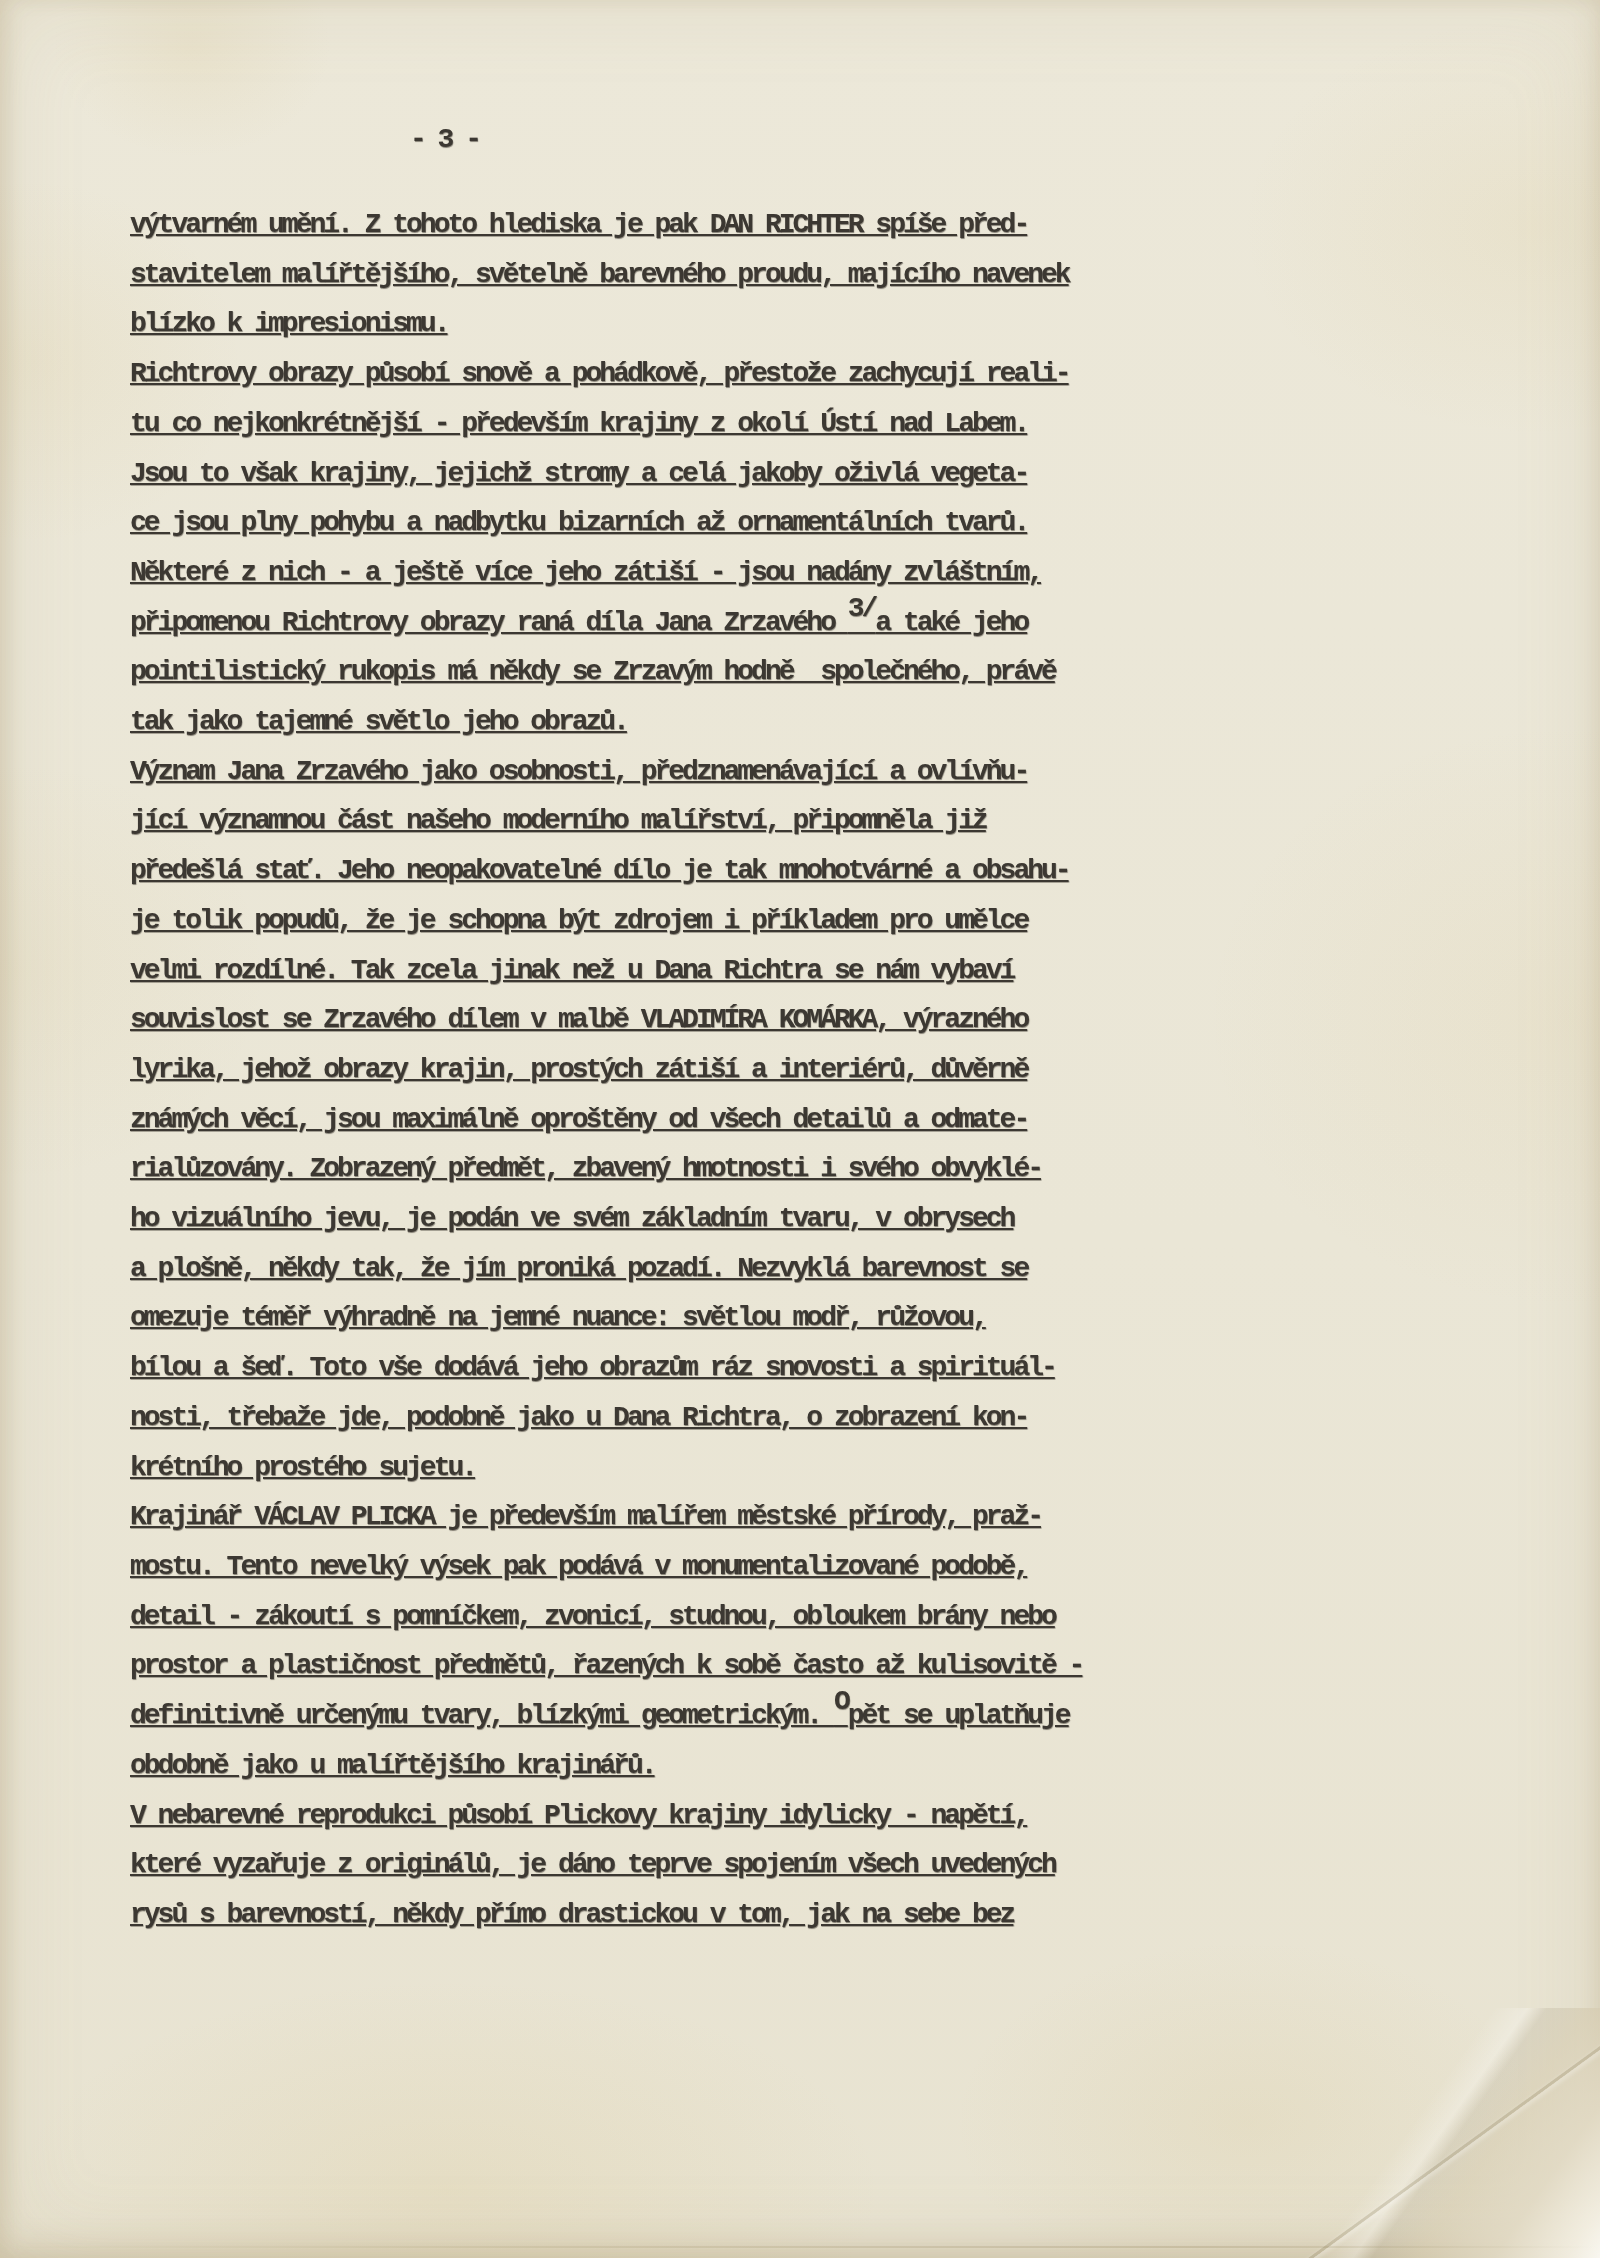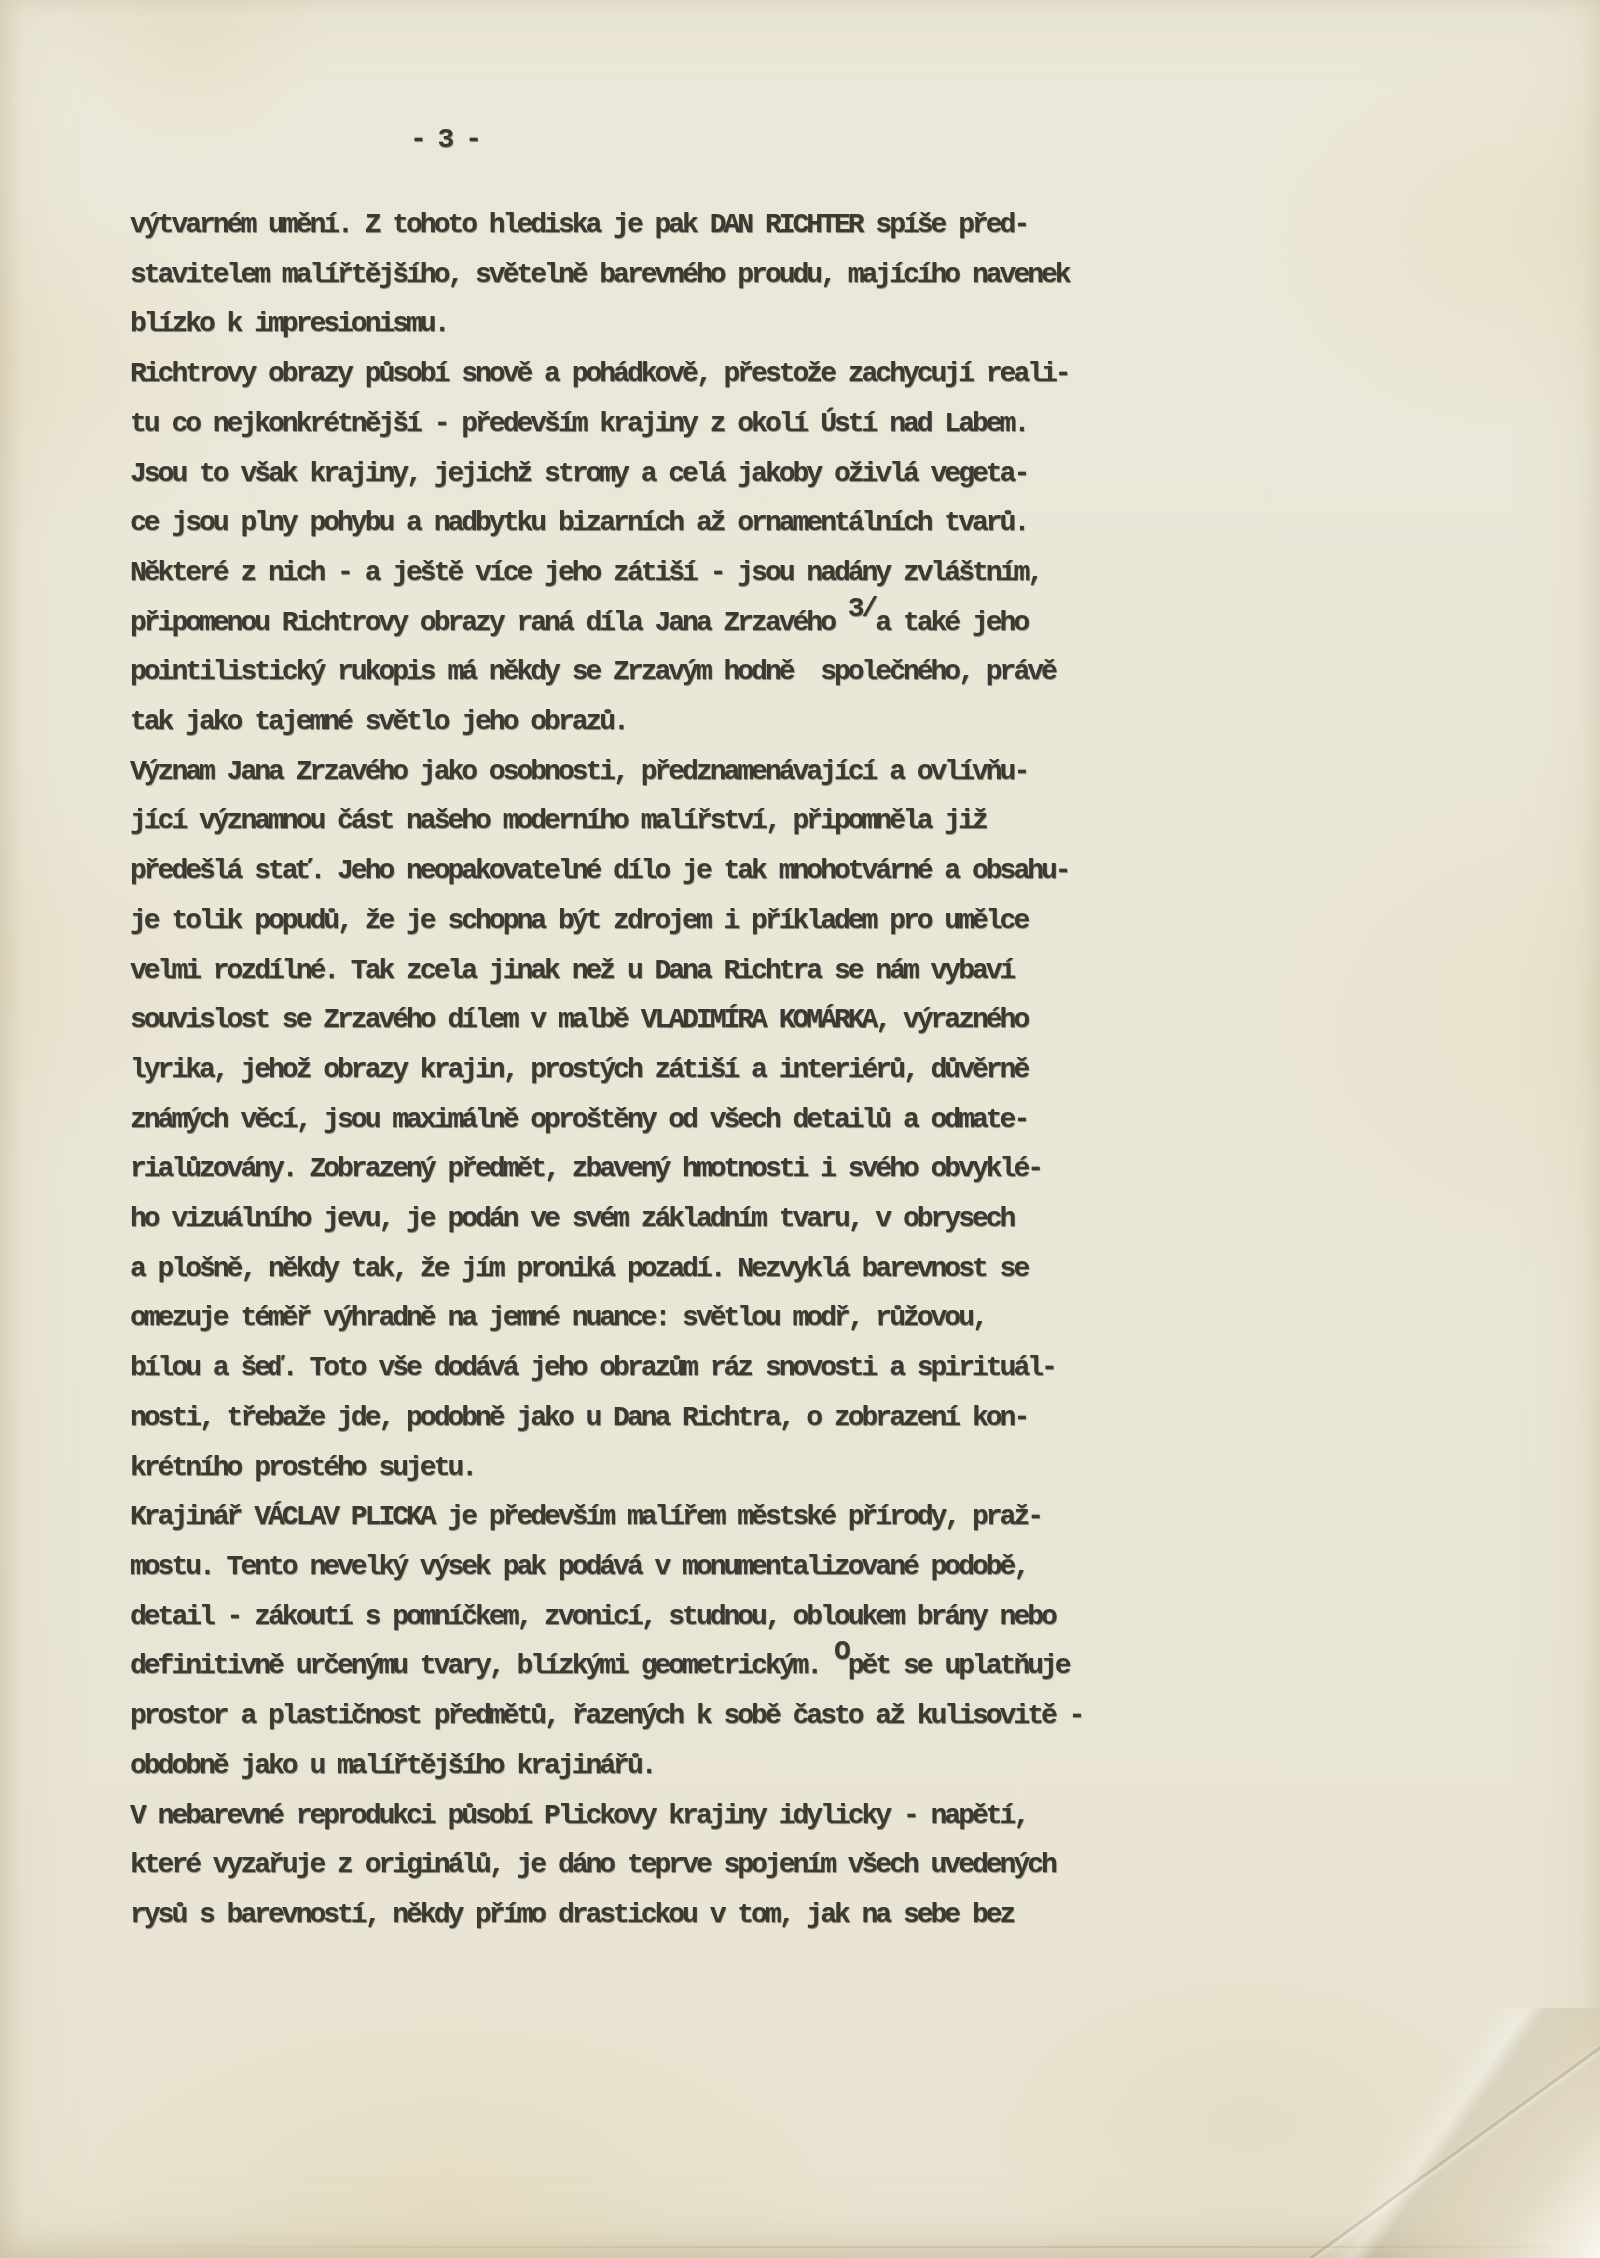--- a/index.html
+++ b/index.html
@@ -41,21 +41,21 @@
     left: 130px;
     top: 200px;
     width: 1100px;
     font-size: 28px;
     font-weight: bold;
     letter-spacing: -3px;
     line-height: 49.7px;
     color: #3c3832;
     text-shadow: 0.5px 0.7px 0.8px rgba(55,50,42,0.55);
   }
-  .line { white-space: pre; }
+  .line { white-space: pre; text-decoration: underline; }
   .line .sup {
     position: relative;
     top: -14px;
     font-size: 28px;
   }
   .corner-fold {
     position: absolute;
     right: 0; bottom: 0;
     width: 310px; height: 250px;
     background: linear-gradient(305deg,
@@ -108,22 +108,22 @@
       <div class="line">rialůzovány. Zobrazený předmět, zbavený hmotnosti i svého obvyklé-</div>
       <div class="line">ho vizuálního jevu, je podán ve svém základním tvaru, v obrysech</div>
       <div class="line">a plošně, někdy tak, že jím proniká pozadí. Nezvyklá barevnost se</div>
       <div class="line">omezuje téměř výhradně na jemné nuance: světlou modř, růžovou,</div>
       <div class="line">bílou a šeď. Toto vše dodává jeho obrazům ráz snovosti a spirituál-</div>
       <div class="line">nosti, třebaže jde, podobně jako u Dana Richtra, o zobrazení kon-</div>
       <div class="line">krétního prostého sujetu.</div>
       <div class="line">Krajinář VÁCLAV PLICKA je především malířem městské přírody, praž-</div>
       <div class="line">mostu. Tento nevelký výsek pak podává v monumentalizované podobě,</div>
       <div class="line">detail - zákoutí s pomníčkem, zvonicí, studnou, obloukem brány nebo</div>
+      <div class="line">prostor a plastičnost předmětů, řazených k sobě často až kulisovitě -</div>
       <div class="line">definitivně určenýmu tvary, blízkými geometrickým. <span class="sup">O</span>pět se uplatňuje</div>
-      <div class="line">prostor a plastičnost předmětů, řazených k sobě často až kulisovitě -</div>
       <div class="line">obdobně jako u malířtějšího krajinářů.</div>
       <div class="line">V nebarevné reprodukci působí Plickovy krajiny idylicky - napětí,</div>
       <div class="line">které vyzařuje z originálů, je dáno teprve spojením všech uvedených</div>
       <div class="line">rysů s barevností, někdy přímo drastickou v tom, jak na sebe bez</div>
     </div>
 
   <div class="corner-fold"></div>
   <div class="corner-fold-edge"></div>
   <div class="bottom-crease"></div>
 </div>

